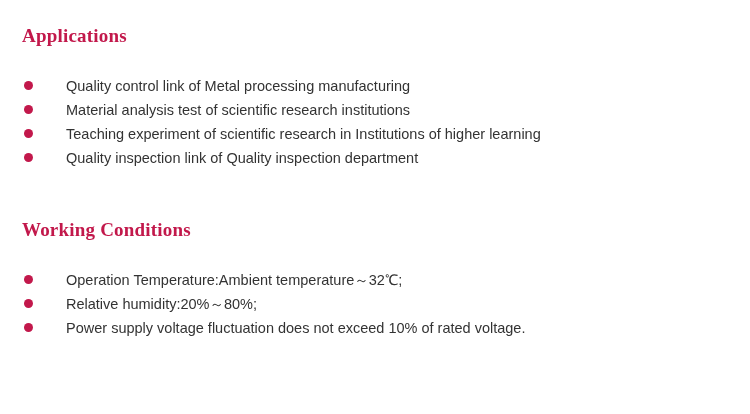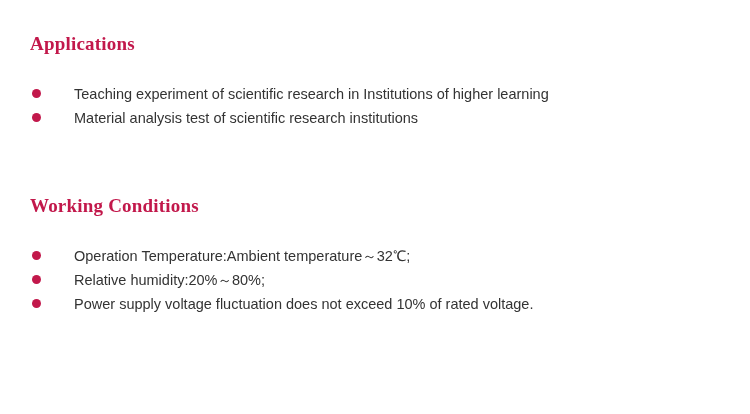--- a/index.html
+++ b/index.html
@@ -15,21 +15,21 @@
     overflow: hidden;
   }
   .page {
     position: relative;
     width: 750px;
     height: 414px;
     box-sizing: border-box;
     padding: 16px 14px 0 14px;
   }
   .section {
-    margin: 16px;
+    margin: 8px;
   }
   .section-title {
     font-family: "Liberation Serif", serif;
     font-weight: bold;
     font-size: 19px;
     color: #c2184b;
     letter-spacing: 0.2px;
     margin: 0 0 0 0;
     line-height: 1.25;
   }
@@ -71,25 +71,33 @@
 <body>
 
 <div class="page">
 
   <div class="section">
     <h2 class="section-title">Applications</h2>
     <div class="spacer-after-title"></div>
     <ul class="bullet-list">
       <li class="bullet-item">
         <span class="bullet-marker"></span>
+        <span class="bullet-text">Quality control link of Metal processing manufacturing</span>
+      </li>
+      <li class="bullet-item">
+        <span class="bullet-marker"></span>
+        <span class="bullet-text">Material analysis test of scientific research institutions</span>
+      </li>
+      <li class="bullet-item">
+        <span class="bullet-marker"></span>
         <span class="bullet-text">Teaching experiment of scientific research in Institutions of higher learning</span>
       </li>
       <li class="bullet-item">
         <span class="bullet-marker"></span>
-        <span class="bullet-text">Material analysis test of scientific research institutions</span>
+        <span class="bullet-text">Quality inspection link of Quality inspection department</span>
       </li>
     </ul>
   </div>
 
   <div class="section-gap"></div>
 
   <div class="section">
     <h2 class="section-title">Working Conditions</h2>
     <div class="spacer-after-title"></div>
     <ul class="bullet-list">

